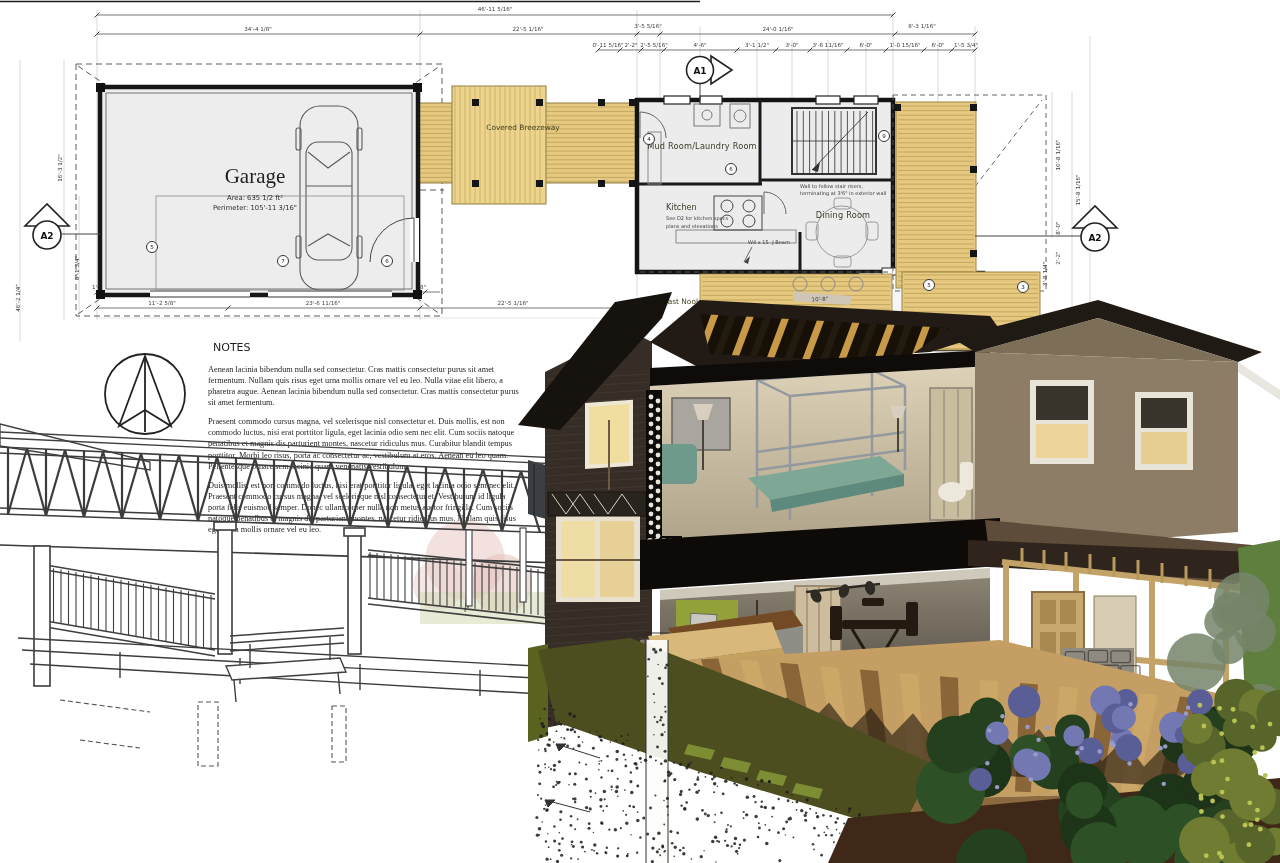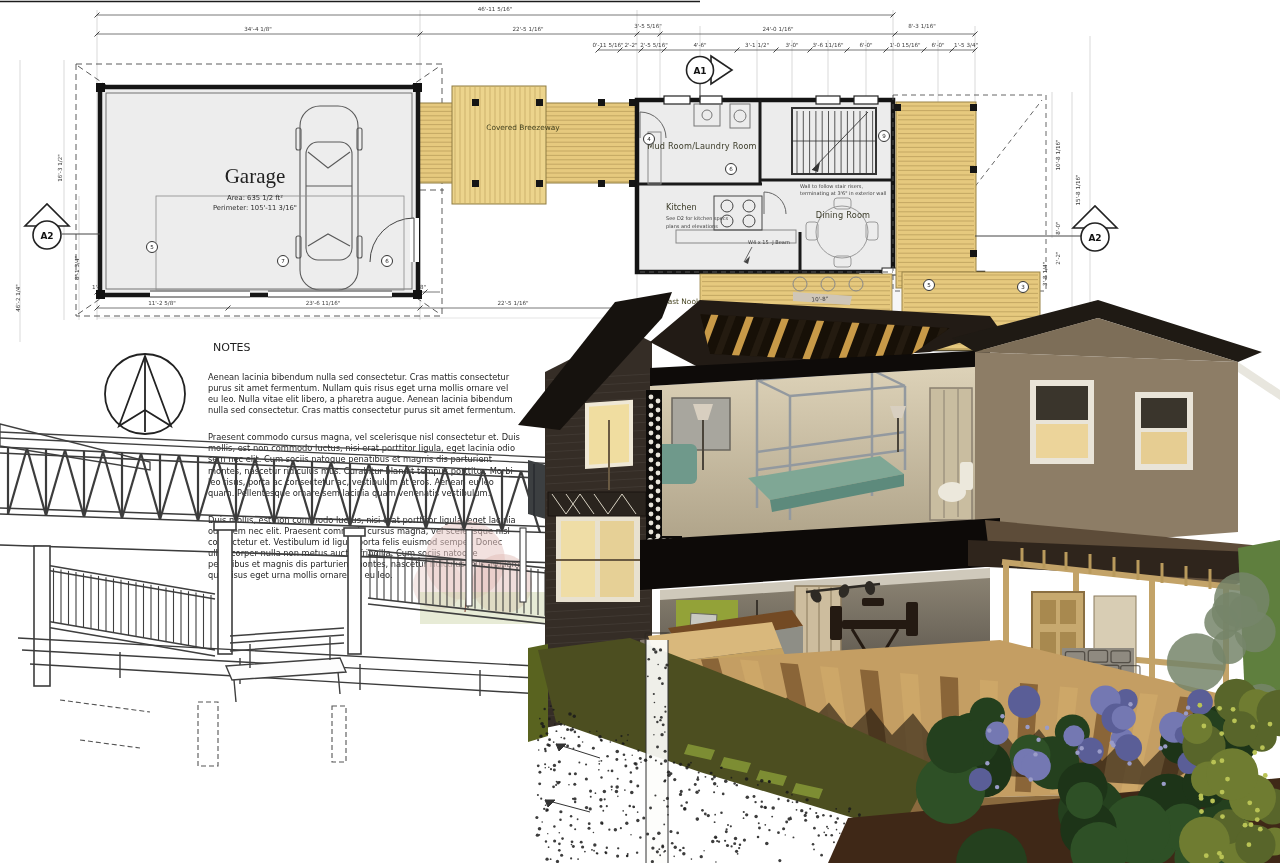--- a/index.html
+++ b/index.html
@@ -14,21 +14,21 @@
   .rm-s{font-size:7.4px;fill:#45431f;text-anchor:middle;}
   .rm-l{font-size:8.2px;fill:#3b3b28;text-anchor:start;}
   .nt{font-size:5px;fill:#3c3c3c;text-anchor:start;}
   .mk{font-size:9px;font-weight:bold;fill:#111;text-anchor:middle;}
   .kn{font-size:5.6px;fill:#222;text-anchor:middle;}
   .garage-t{font-size:21px;font-family:"Liberation Serif",serif;fill:#222;text-anchor:middle;}
   
   .notes{position:absolute;left:208px;top:341px;width:312px;color:#1f1f1f;
          font-size:8.3px;line-height:1.34;}
   .notes .notes-h{margin:0 0 2px 5px;font-size:11px;}
-  .notes p{margin:16px 0 8px 0;}
+  .notes p{margin:8px 0 8px 0;font-family:Liberation Serif, serif;}
 </style>
 </head>
 <body>
 
 <div class="stage">
 
 <svg id="blueprint" width="1280" height="863" viewBox="0 0 1280 863">
 
   <line x1="0" y1="1.5" x2="700" y2="1.5" stroke="#1c1c1c" stroke-width="1.4"></line>
 

